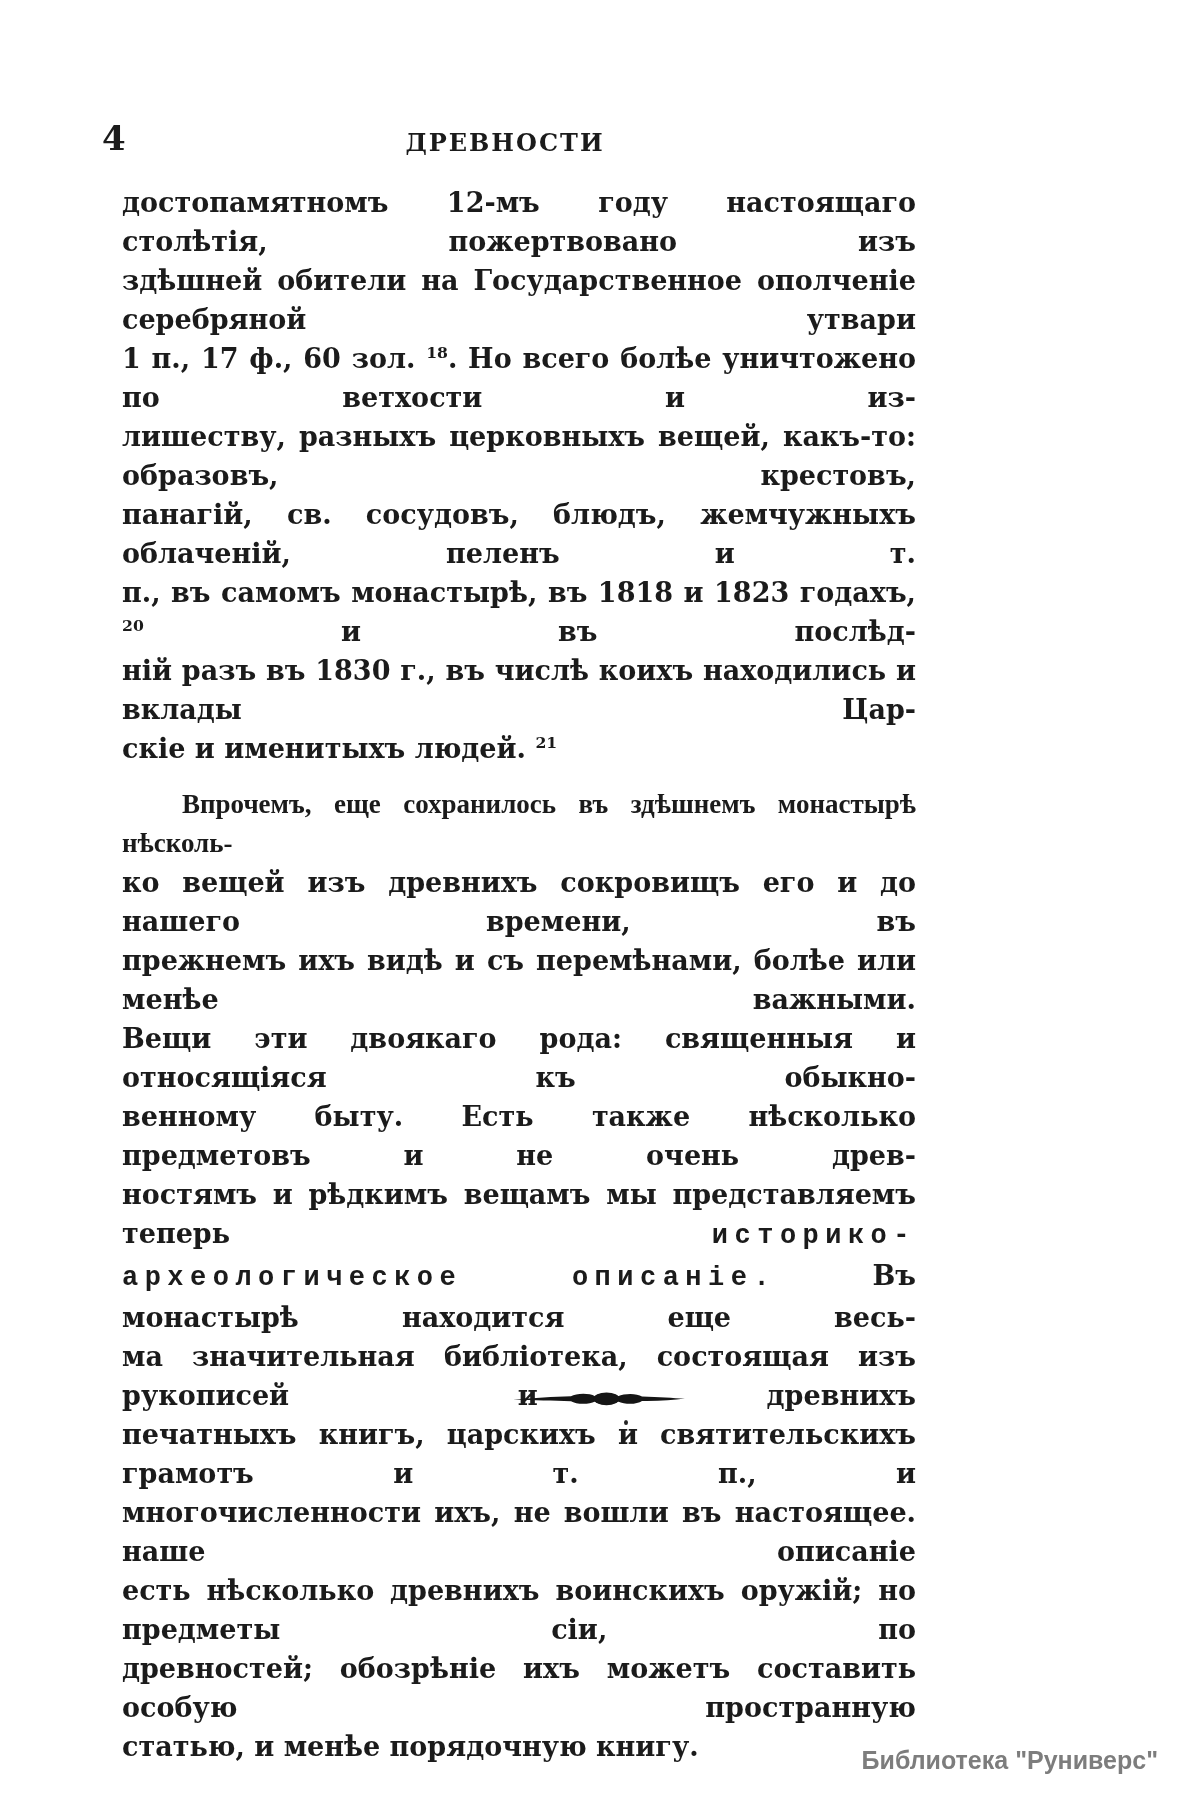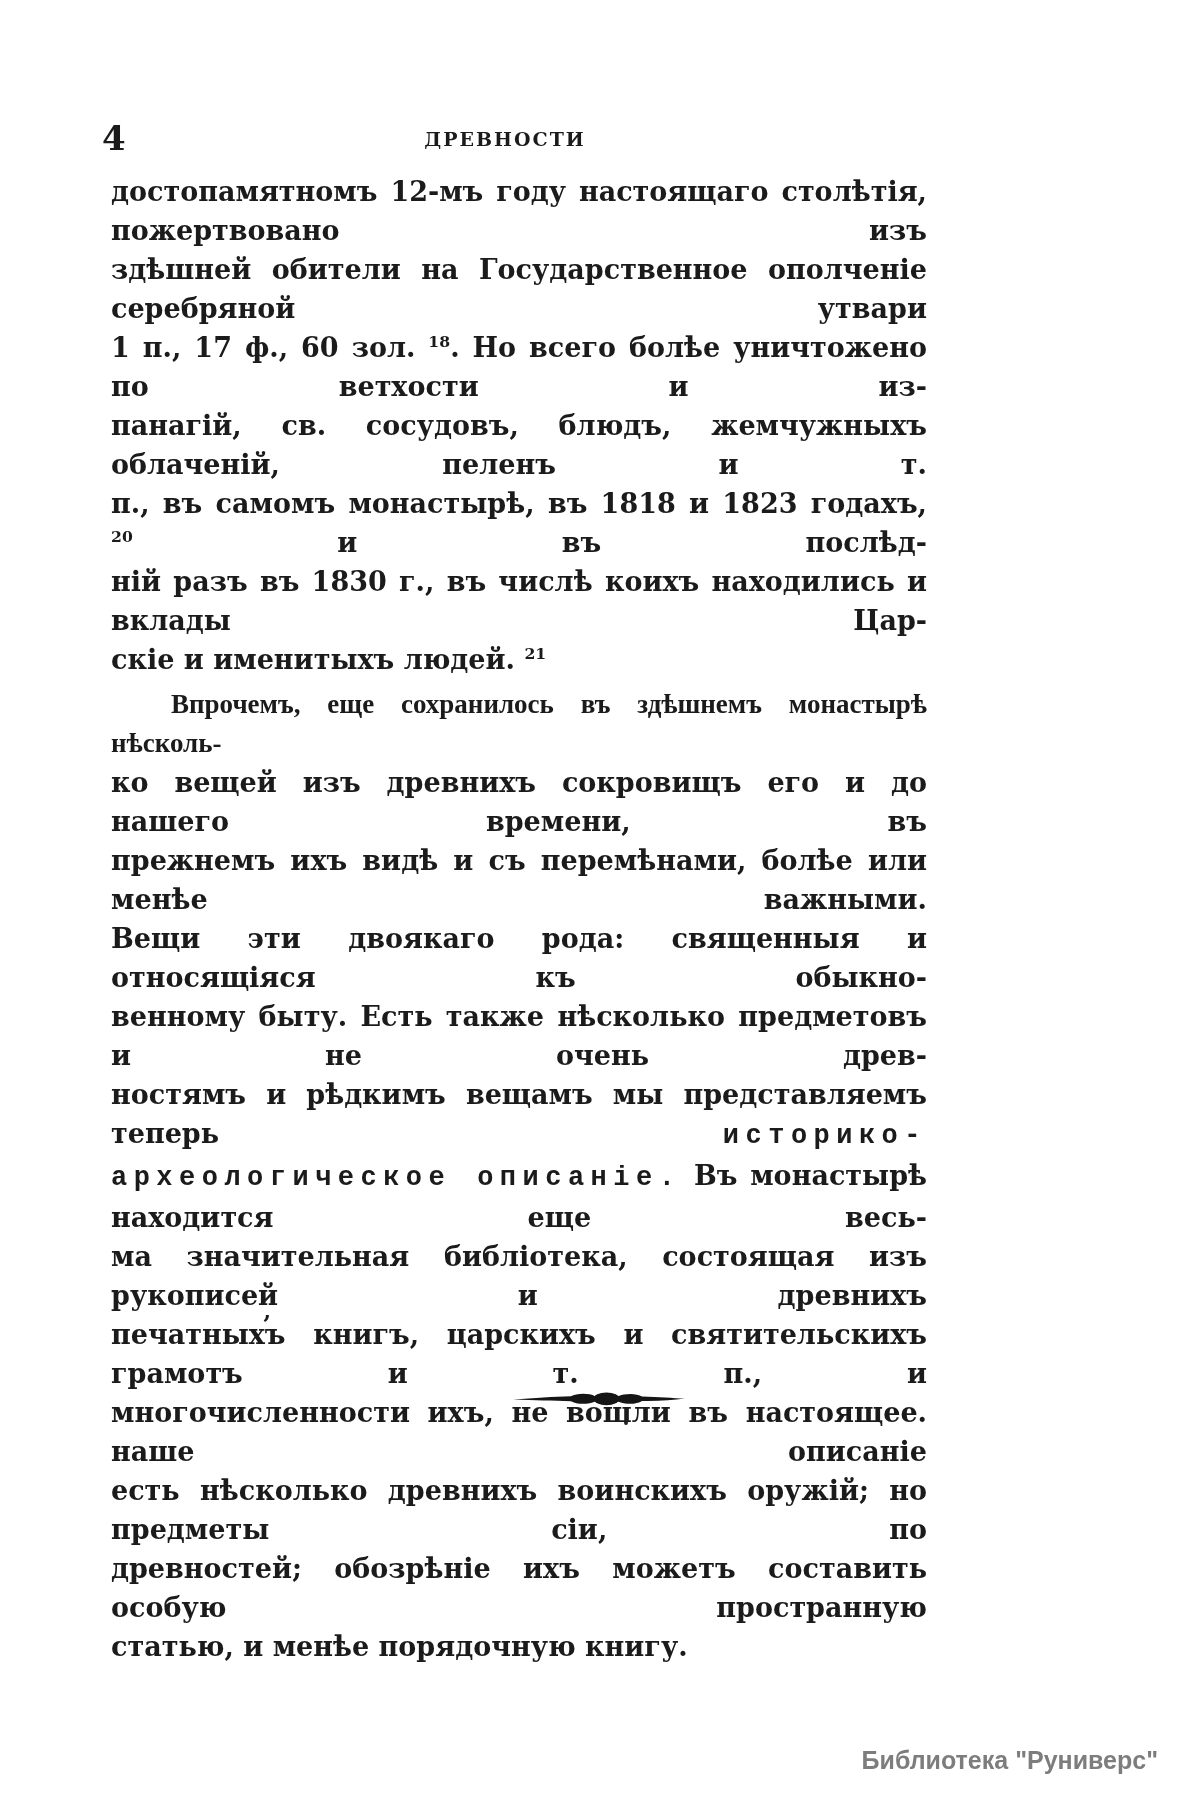--- a/index.html
+++ b/index.html
@@ -11,27 +11,27 @@
     color: var(--ink, #1b1b1b);
     overflow: hidden;
   }
   .page-number {
     position: absolute; left: 102px; top: 118px;
     font-size: 34px; font-weight: bold;
   }
   .running-header {
     position: absolute; left: 105px; top: 128px; width: 800px;
     text-align: center;
-    font-size: 19px; font-weight: bold; letter-spacing: 2px;
+    font-size: 24px; font-weight: bold; letter-spacing: 2px;
   }
   .body-text {
     position: absolute; left: 105px; top: 166px; width: 828px;
     font-size: 27px; font-weight: bold; line-height: 39px;
   }
-  .para { margin: 6px; }
+  .para { margin: 17px; }
   .line { text-align: justify; text-align-last: justify; white-space: normal; }
   .line.last { text-align-last: left; }
   .line.first-indent.p2 { text-indent: 60px; font-family: Liberation Serif, serif; }
   .sp { letter-spacing: 0.24em; font-family: Liberation Mono, monospace; }
   sup { font-size: 0.58em; line-height: 0; }
   .ornament {
     position: absolute; left: 513px; top: 1390px;
     width: 172px; height: 18px;
   }
   .ink-mark {
@@ -56,20 +56,21 @@
 
   <div class="page-number">4</div>
 
   <div class="running-header">ДРЕВНОСТИ</div>
 
   <div class="body-text">
       <div class="para">
         <div class="line"><span>достопамятномъ 12-мъ году настоящаго столѣтія, пожертвовано изъ</span></div>
         <div class="line"><span>здѣшней обители на Государственное ополченіе серебряной утвари</span></div>
         <div class="line"><span>1 п., 17 ф., 60 зол. </span><sup>18</sup><span>. Но всего болѣе уничтожено по ветхости и из-</span></div>
+        <div class="line"><span>лишеству, разныхъ церковныхъ вещей, какъ-то: образовъ, крестовъ,</span></div>
         <div class="line"><span>панагій, св. сосудовъ, блюдъ, жемчужныхъ облаченій, пеленъ и т.</span></div>
         <div class="line"><span>п., въ самомъ монастырѣ, въ 1818 и 1823 годахъ, </span><sup>20</sup><span> и въ послѣд-</span></div>
         <div class="line"><span>ній разъ въ 1830 г., въ числѣ коихъ находились и вклады Цар-</span></div>
         <div class="line last"><span>скіе и именитыхъ людей. </span><sup>21</sup></div>
       </div>
       <div class="para">
         <div class="line first-indent p2"><span>Впрочемъ, еще сохранилось въ здѣшнемъ монастырѣ нѣсколь-</span></div>
         <div class="line"><span>ко вещей изъ древнихъ сокровищъ его и до нашего времени, въ</span></div>
         <div class="line"><span>прежнемъ ихъ видѣ и съ перемѣнами, болѣе или менѣе важными.</span></div>
         <div class="line"><span>Вещи эти двоякаго рода: священныя и относящіяся къ обыкно-</span></div>

